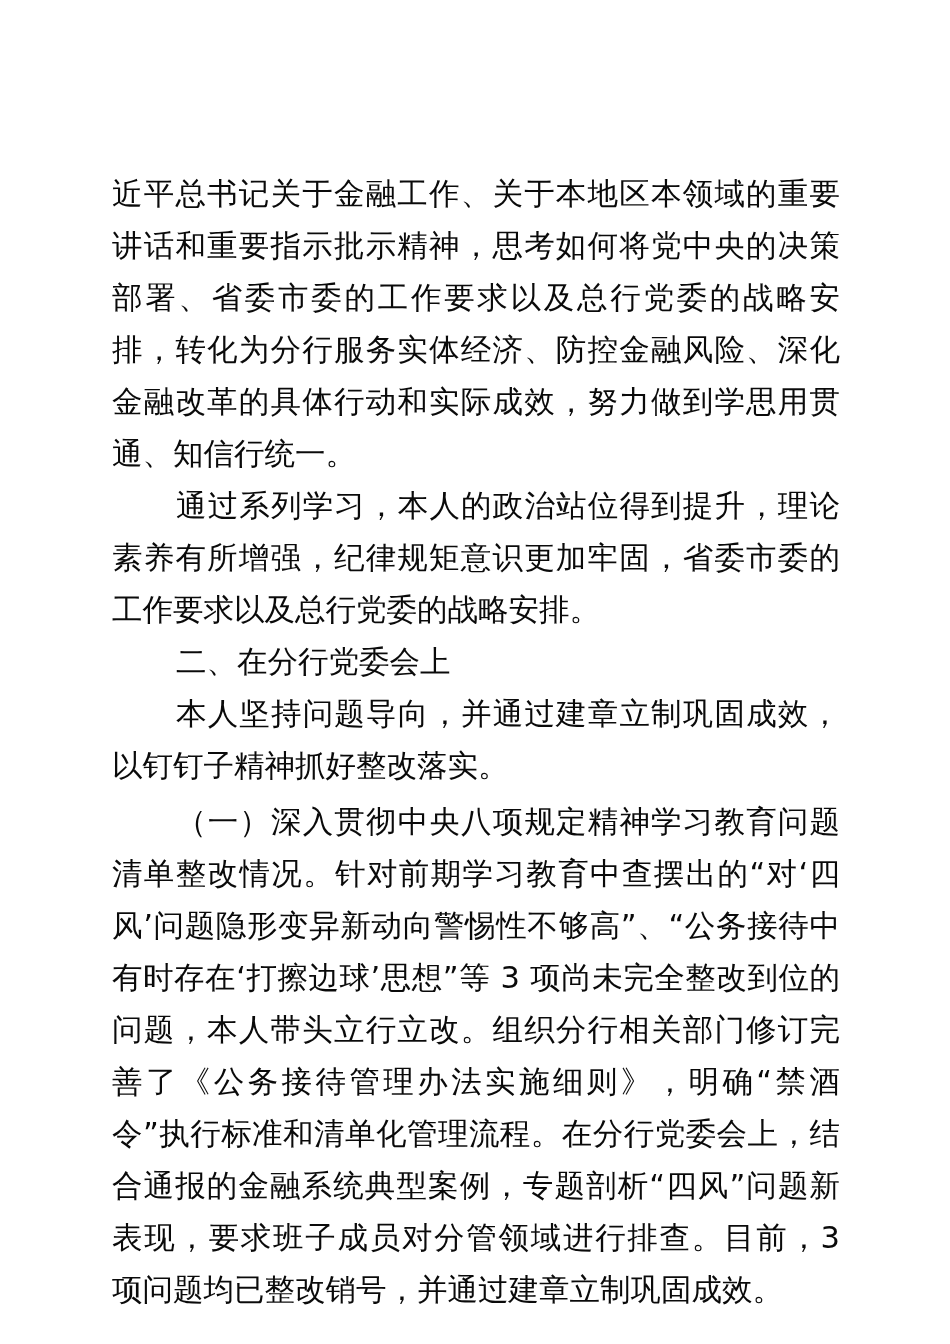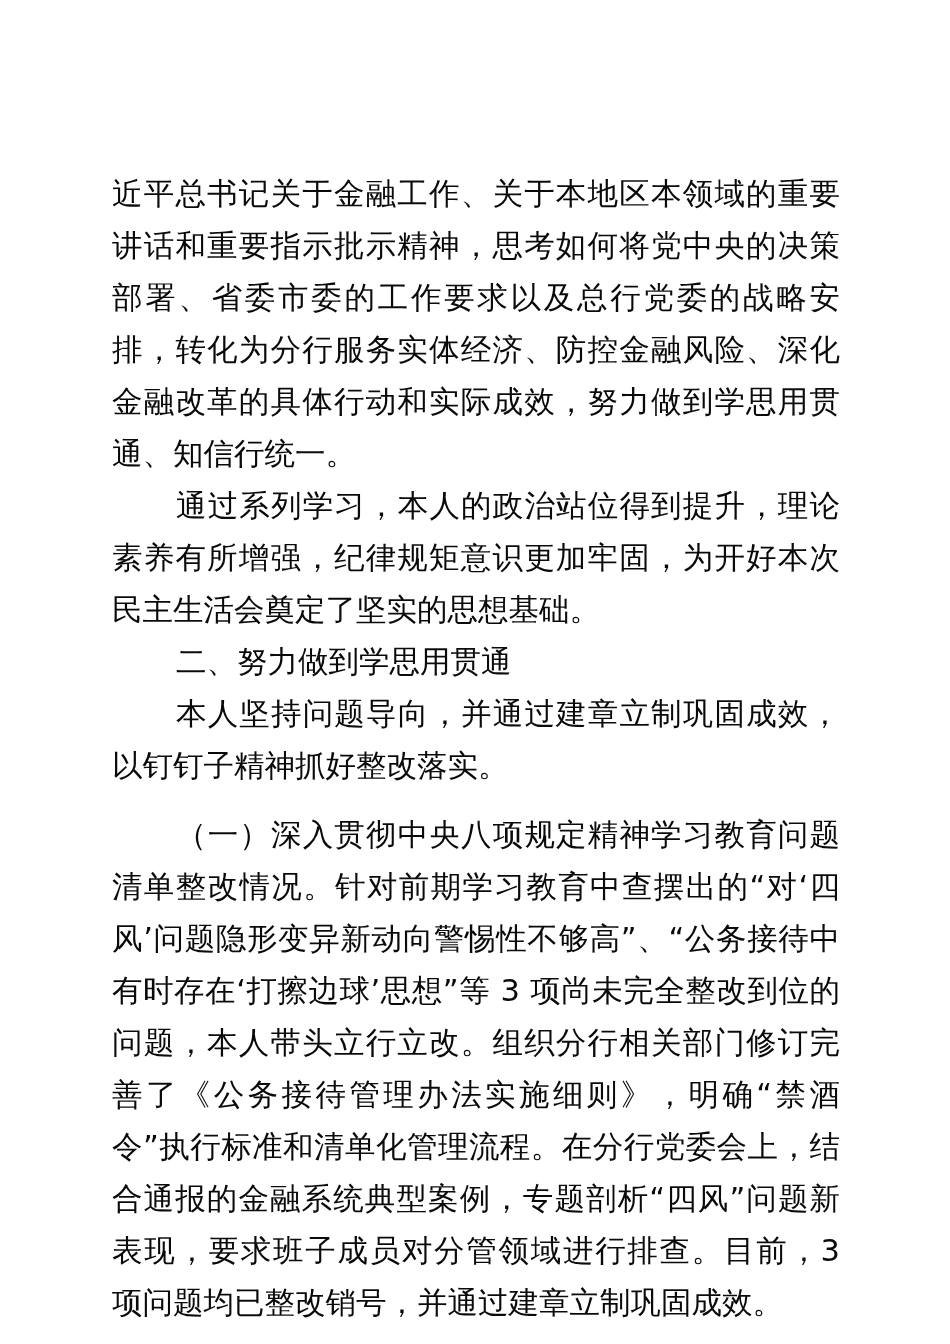--- a/index.html
+++ b/index.html
@@ -40,21 +40,21 @@
     text-align-last: left;
     letter-spacing: 0px;
     word-break: break-all;
     color: #0a0a0a;
     font-weight: 400;
   }
   p.indent {
     text-indent: 64px;
   }
   p.gap-before {
-    margin-top: 17px;
+    margin-top: 4px;
   }
   p.heading-para {
     text-indent: 64px;
   }
   
   .tail-space {
     position: absolute;
     left: 0;
     top: 1200px;
     width: 950px;
@@ -63,23 +63,23 @@
 </style>
 </head>
 <body>
 
 <div class="page">
 
   <div class="text-column">
 
     <p class="para">近平总书记关于金融工作、关于本地区本领域的重要讲话和重要指示批示精神，思考如何将党中央的决策部署、省委市委的工作要求以及总行党委的战略安排，转化为分行服务实体经济、防控金融风险、深化金融改革的具体行动和实际成效，努力做到学思用贯通、知信行统一。</p>
 
-    <p class="para indent">通过系列学习，本人的政治站位得到提升，理论素养有所增强，纪律规矩意识更加牢固，为开好本次民主生活会奠定了坚实的思想基础。</p>
+    <p class="para indent">通过系列学习，本人的政治站位得到提升，理论素养有所增强，纪律规矩意识更加牢固，省委市委的工作要求以及总行党委的战略安排。</p>
 
-    <p class="para heading-para">二、努力做到学思用贯通</p>
+    <p class="para heading-para">二、在分行党委会上</p>
 
     <p class="para indent">本人坚持问题导向，并通过建章立制巩固成效，以钉钉子精神抓好整改落实。</p>
 
     <p class="para indent gap-before">（一）深入贯彻中央八项规定精神学习教育问题清单整改情况。针对前期学习教育中查摆出的“对‘四风’问题隐形变异新动向警惕性不够高”、“公务接待中有时存在‘打擦边球’思想”等 3 项尚未完全整改到位的问题，本人带头立行立改。组织分行相关部门修订完善了《公务接待管理办法实施细则》，明确“禁酒令”执行标准和清单化管理流程。在分行党委会上，结合通报的金融系统典型案例，专题剖析“四风”问题新表现，要求班子成员对分管领域进行排查。目前，3 项问题均已整改销号，并通过建章立制巩固成效。</p>
 
   </div>
 
   <div class="tail-space"></div>
 
 </div>

